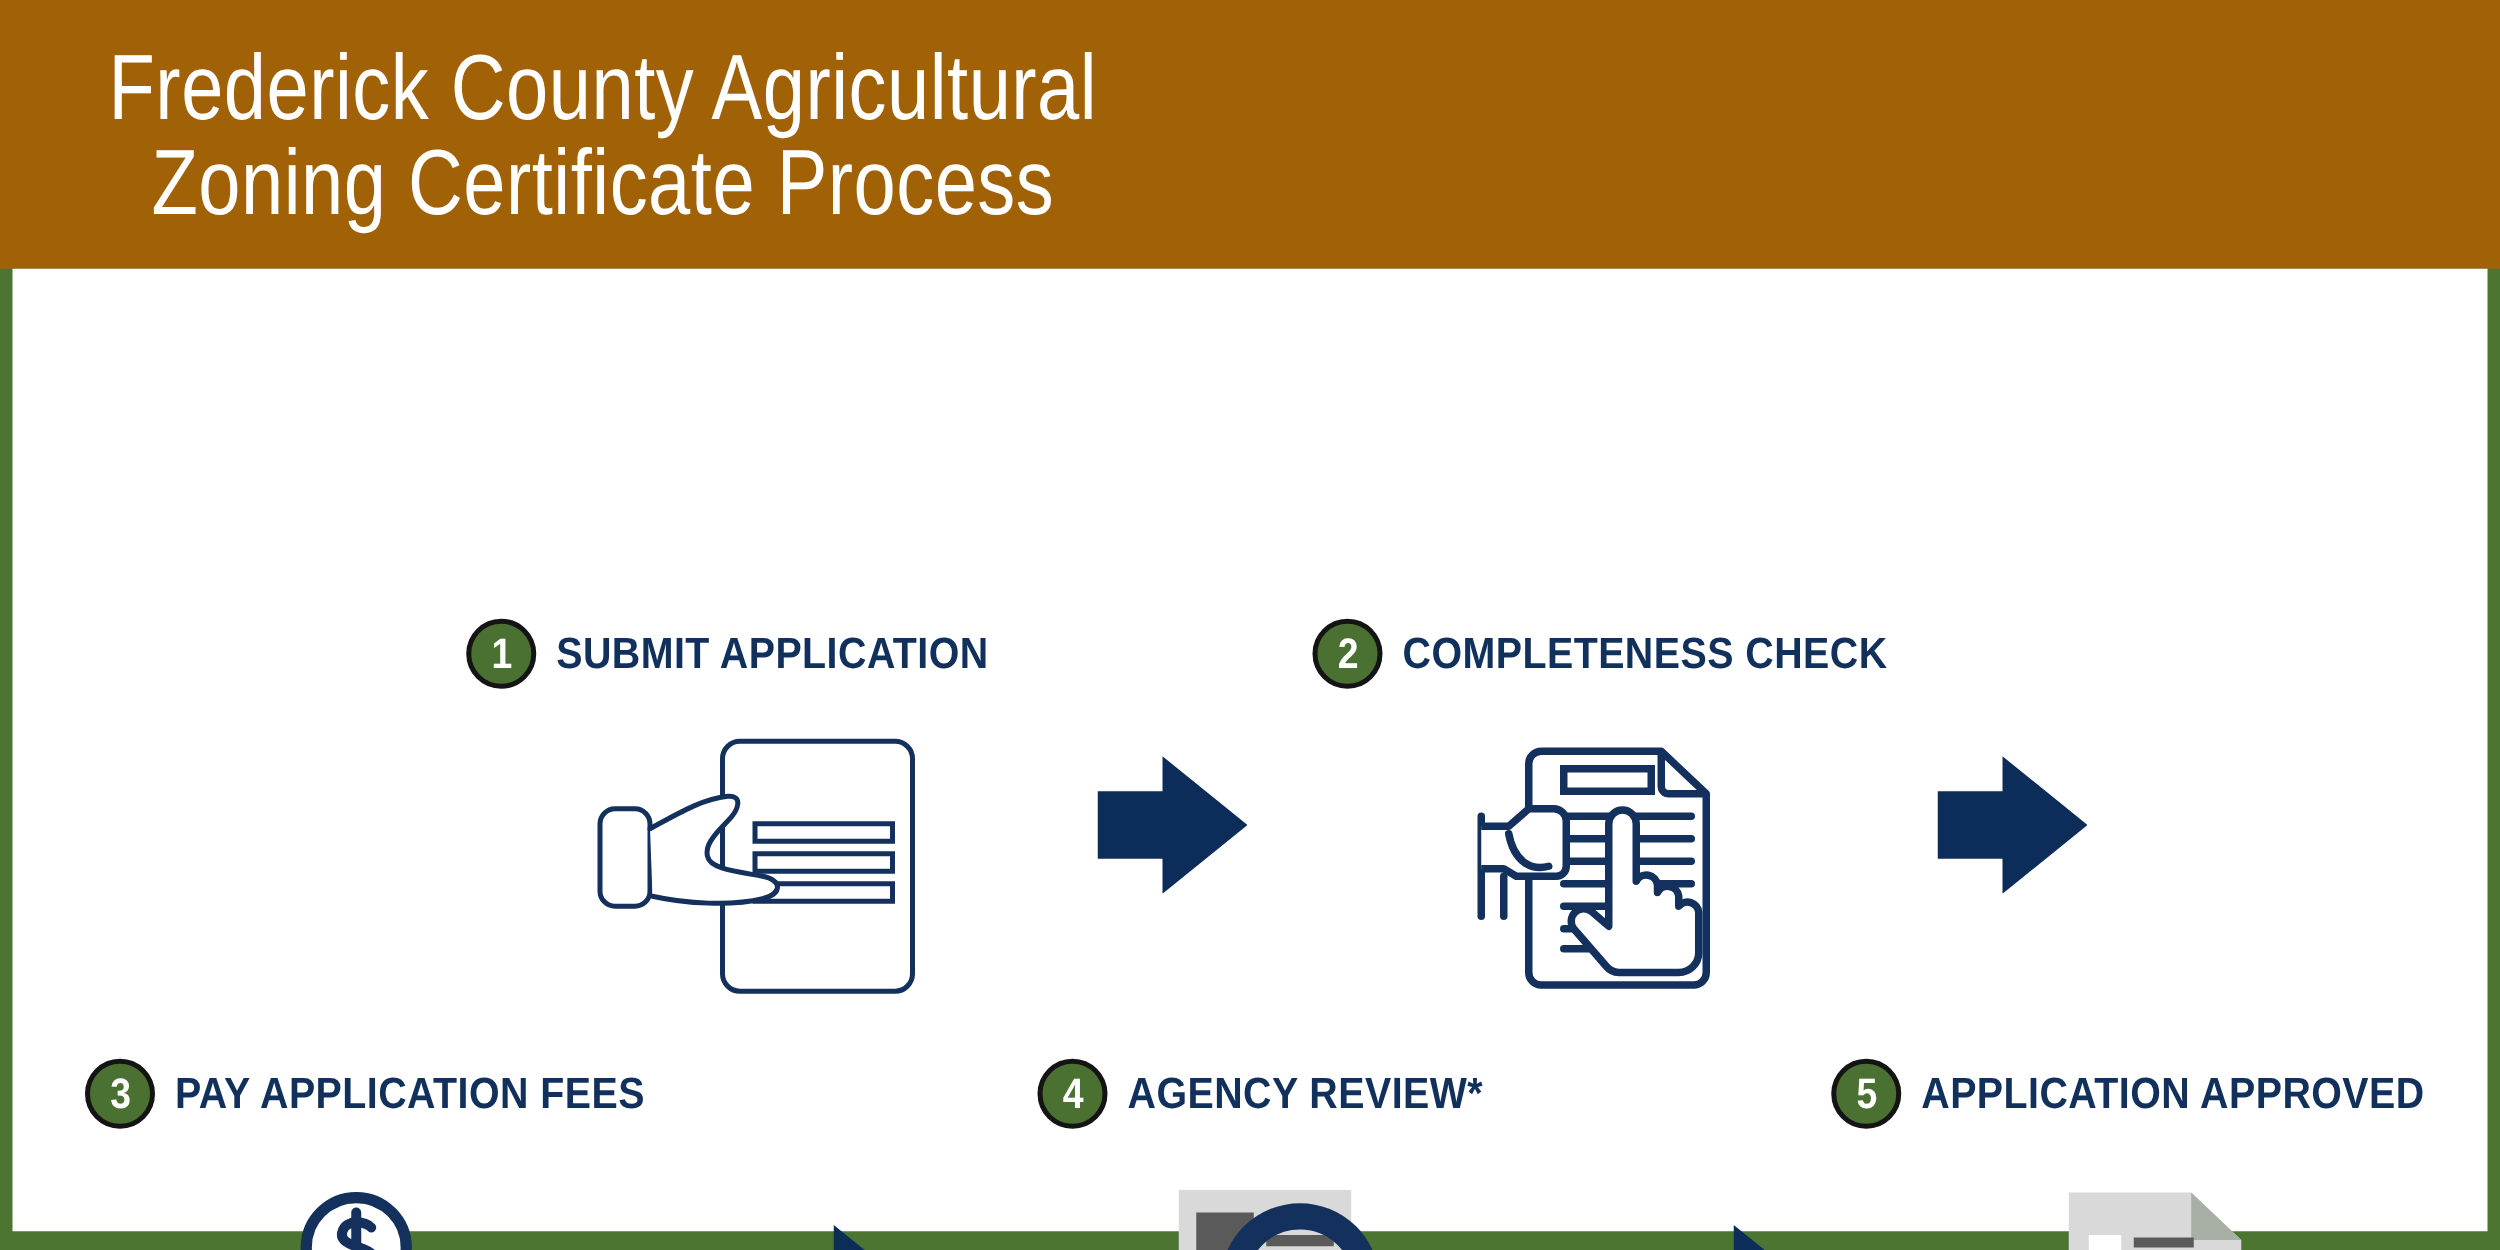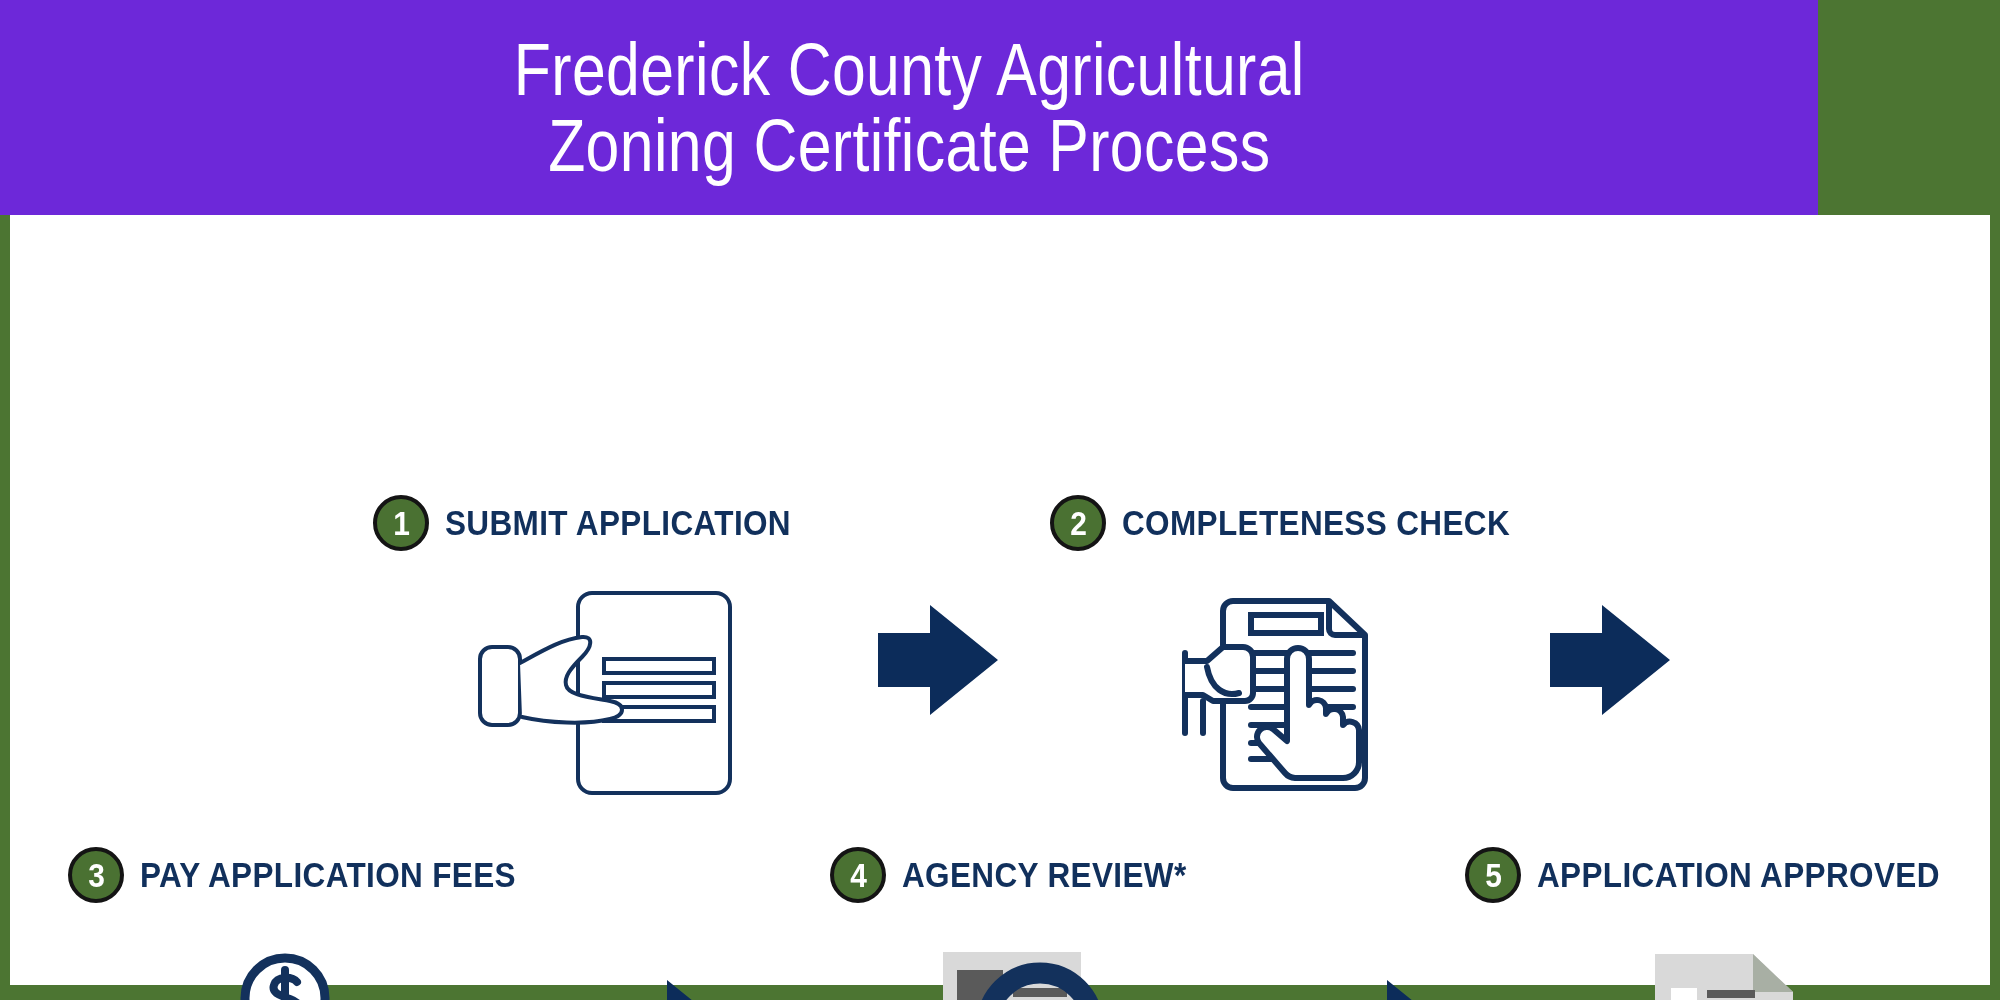--- a/index.html
+++ b/index.html
@@ -20,26 +20,26 @@
     height: 1000px;
     background: #4C7532;
     box-sizing: border-box;
   }
 
   
   .header {
     position: absolute;
     left: 0;
     top: 0;
-    width: 1818px;
+    width: 2000px;
     height: 215px;
-    background: #6d28d9;
+    background: #a16207;
     display: flex;
     align-items: center;
-    justify-content: center;
+    justify-content: flex-start;
   }
   .header-title {
     color: #ffffff;
     font-family: "Liberation Sans Narrow", "Liberation Sans", sans-serif;
     font-size: 74px;
     font-weight: 400;
     line-height: 1.02;
     text-align: center;
     letter-spacing: 0.5px;
     transform: scaleX(0.82);

